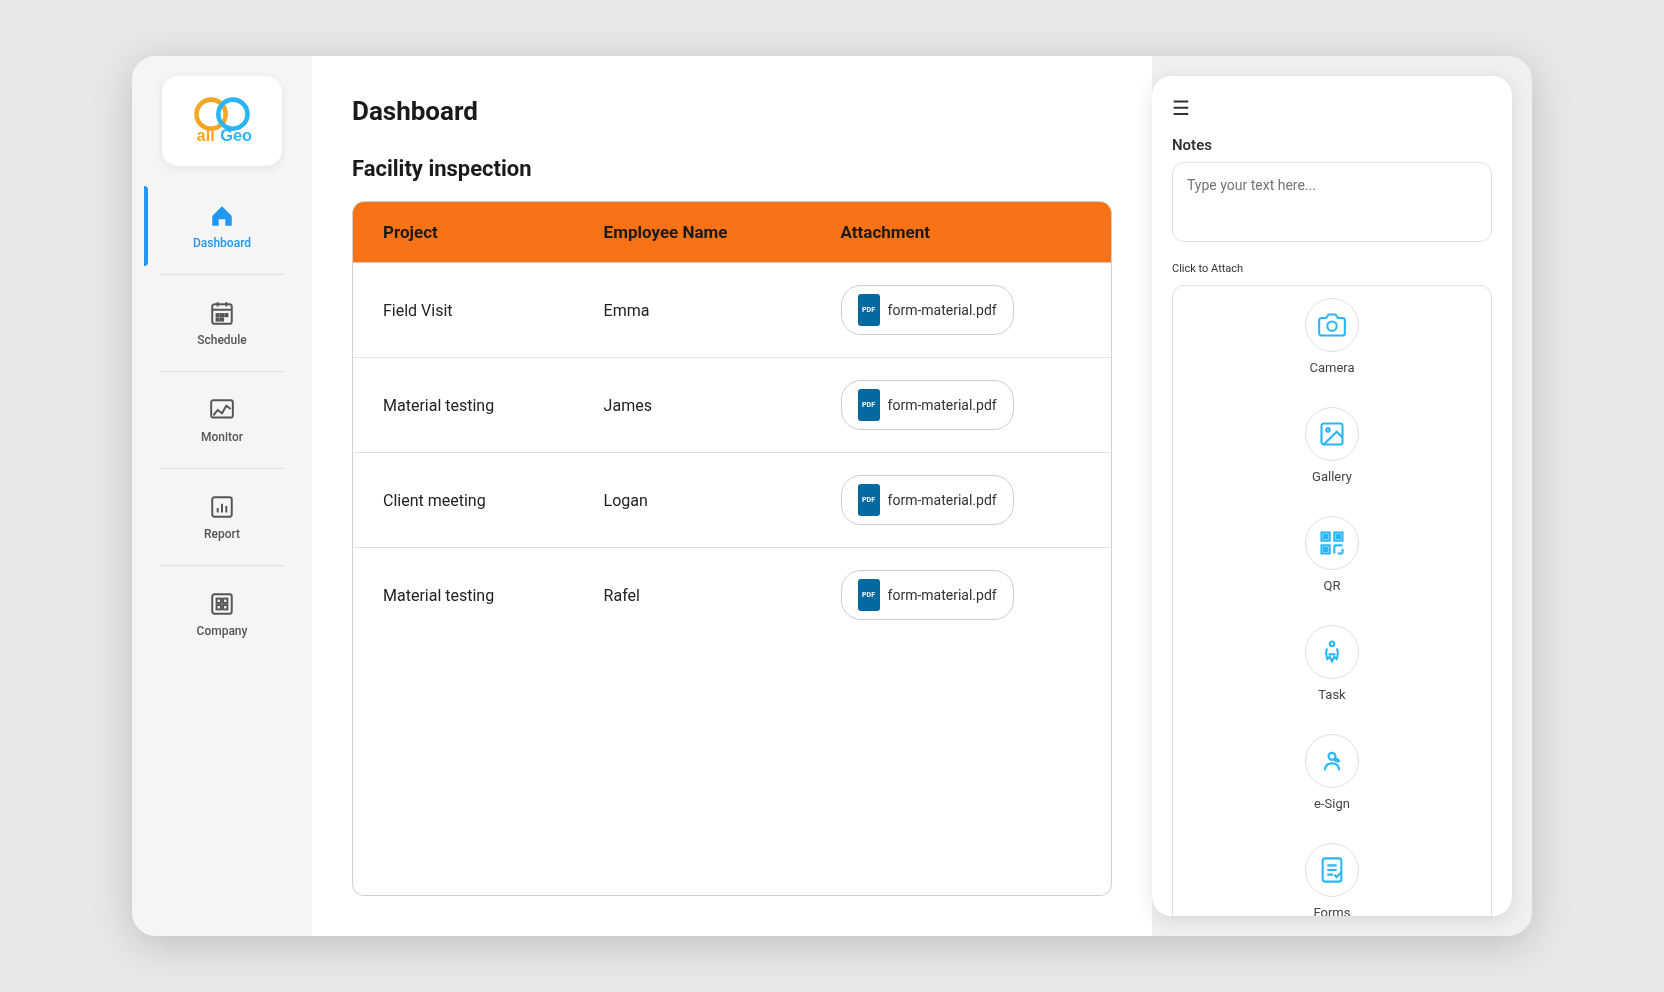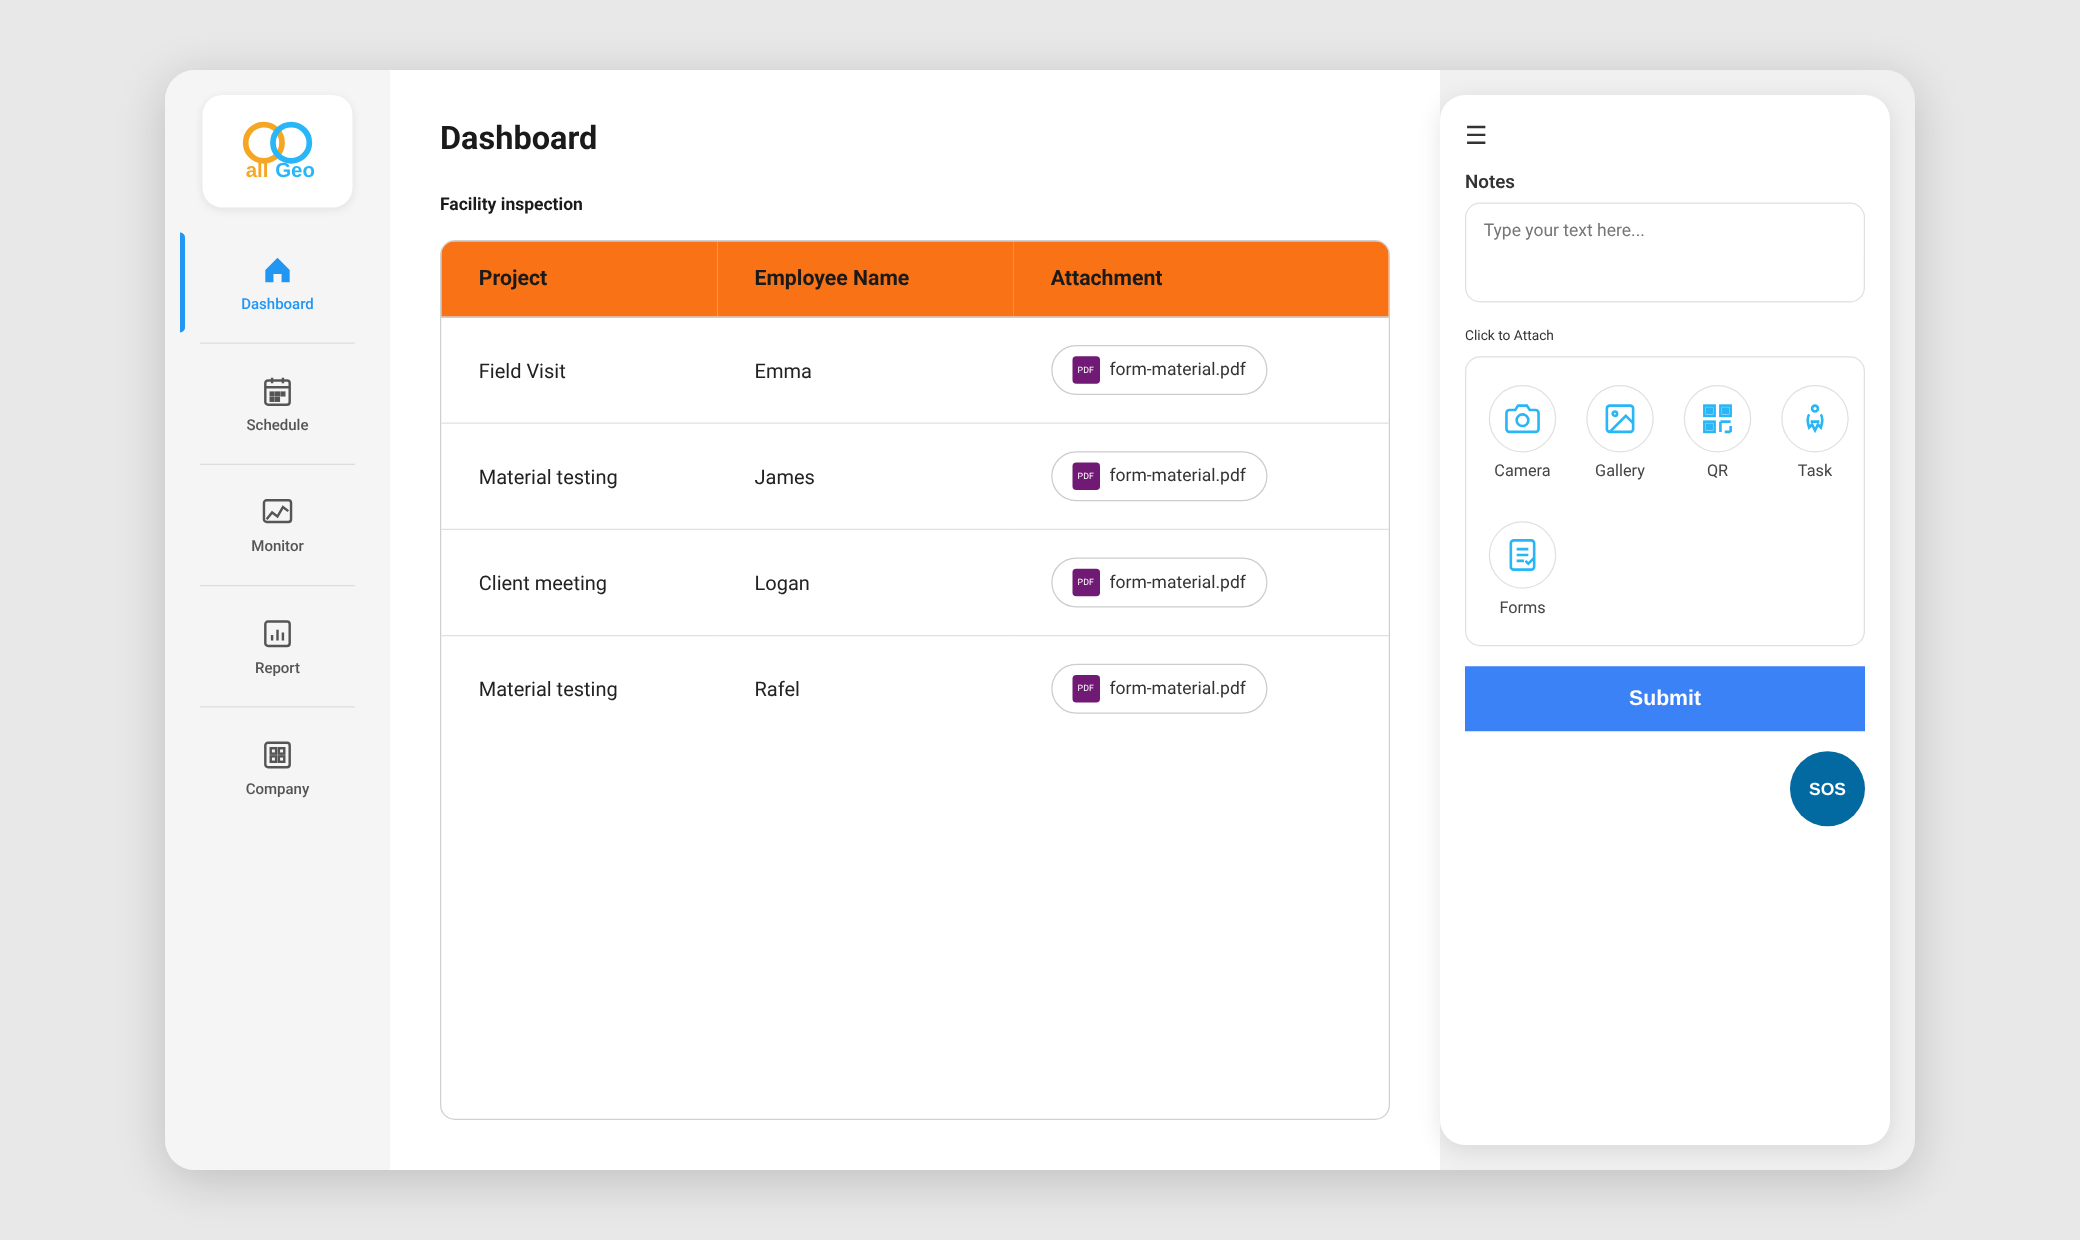--- a/index.html
+++ b/index.html
@@ -108,21 +108,21 @@
       padding: 40px 40px 40px 40px;
       overflow: hidden;
     }
     .page-title {
       font-size: 26px;
       font-weight: 700;
       color: #1a1a1a;
       margin-bottom: 30px;
     }
     .section-title {
-      font-size: 14px;
+      font-size: 22px;
       font-weight: 700;
       color: #1a1a1a;
       margin-bottom: 20px;
     }
     .table-container {
       border: 1.5px solid #d0d0d0;
       border-radius: 12px;
       overflow: hidden;
       flex: 1;
     }
@@ -158,29 +158,29 @@
       gap: 8px;
       border: 1.5px solid #ccc;
       border-radius: 20px;
       padding: 8px 16px;
       font-size: 14px;
       color: #333;
       background: white;
     }
     .pdf-icon {
       width: 22px;
-      height: 22px;
-      background: #701a75;
+      height: 32px;
+      background: #0369a1;
       border-radius: 3px;
       display: flex;
       align-items: center;
       justify-content: center;
       font-size: 7px;
       color: white;
-      font-weight: 400;
+      font-weight: 700;
       flex-shrink: 0;
     }
 
     
     .right-panel {
       width: 360px;
       background: white;
       margin: 20px 20px 20px 0;
       border-radius: 20px;
       box-shadow: 0 4px 20px rgba(0,0,0,0.10);
@@ -220,24 +220,23 @@
       font-size: 11px;
       font-weight: 400;
       color: #333;
       display: block;
       margin-bottom: 10px;
     }
     .attach-grid {
       border: 1.5px solid #e0e0e0;
       border-radius: 12px;
       display: grid;
-      grid-template-columns: repeat(5, 1fr);
+      grid-template-columns: repeat(1, 1fr);
       gap: 0;
       overflow: hidden;
-      padding: 10px;
       gap: 8px;
     }
     .attach-item {
       display: flex;
       flex-direction: column;
       align-items: center;
       gap: 8px;
       padding: 12px 8px;
       cursor: pointer;
     }

